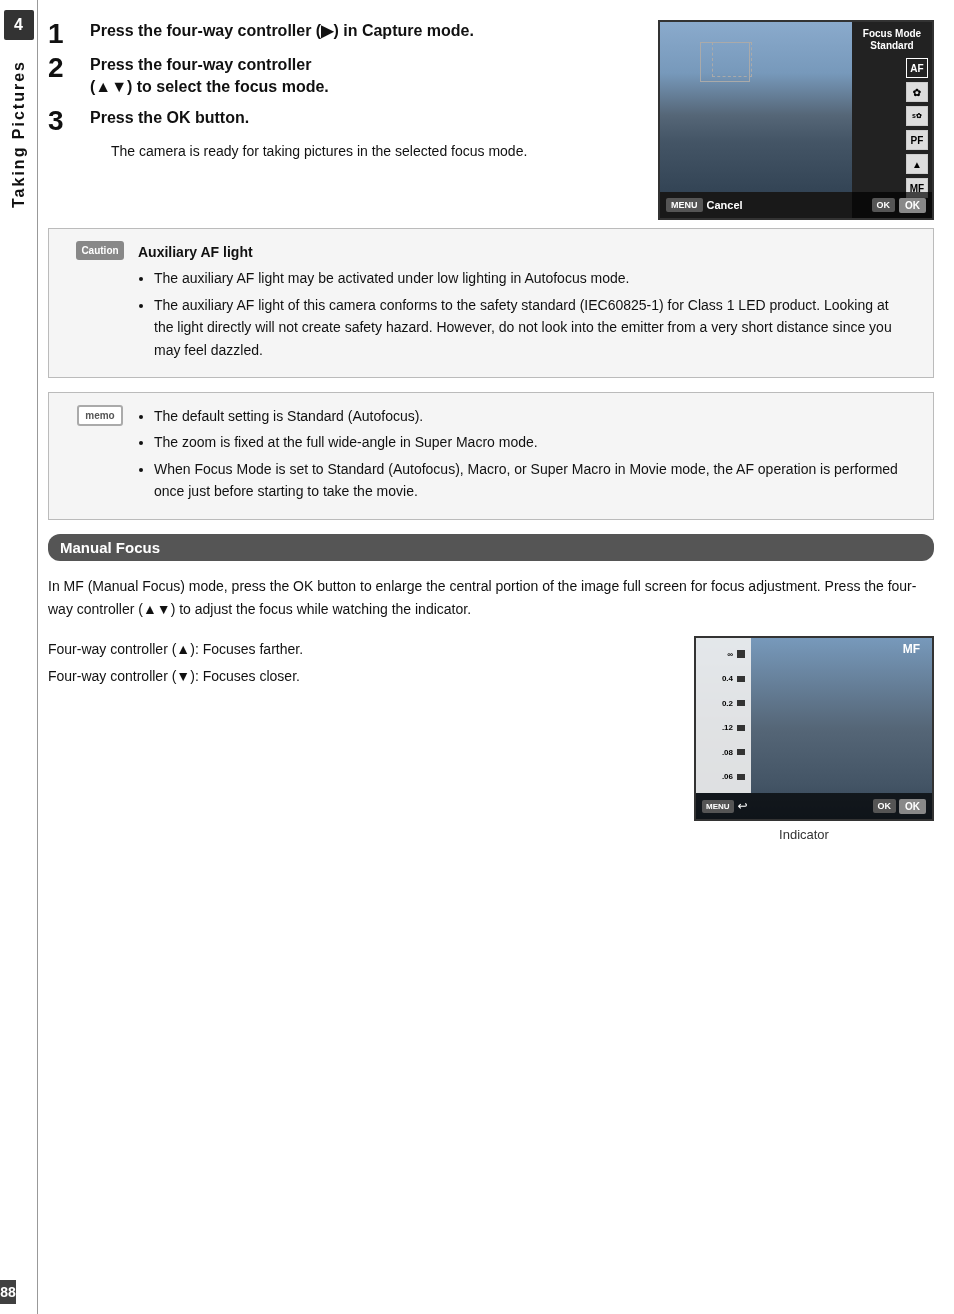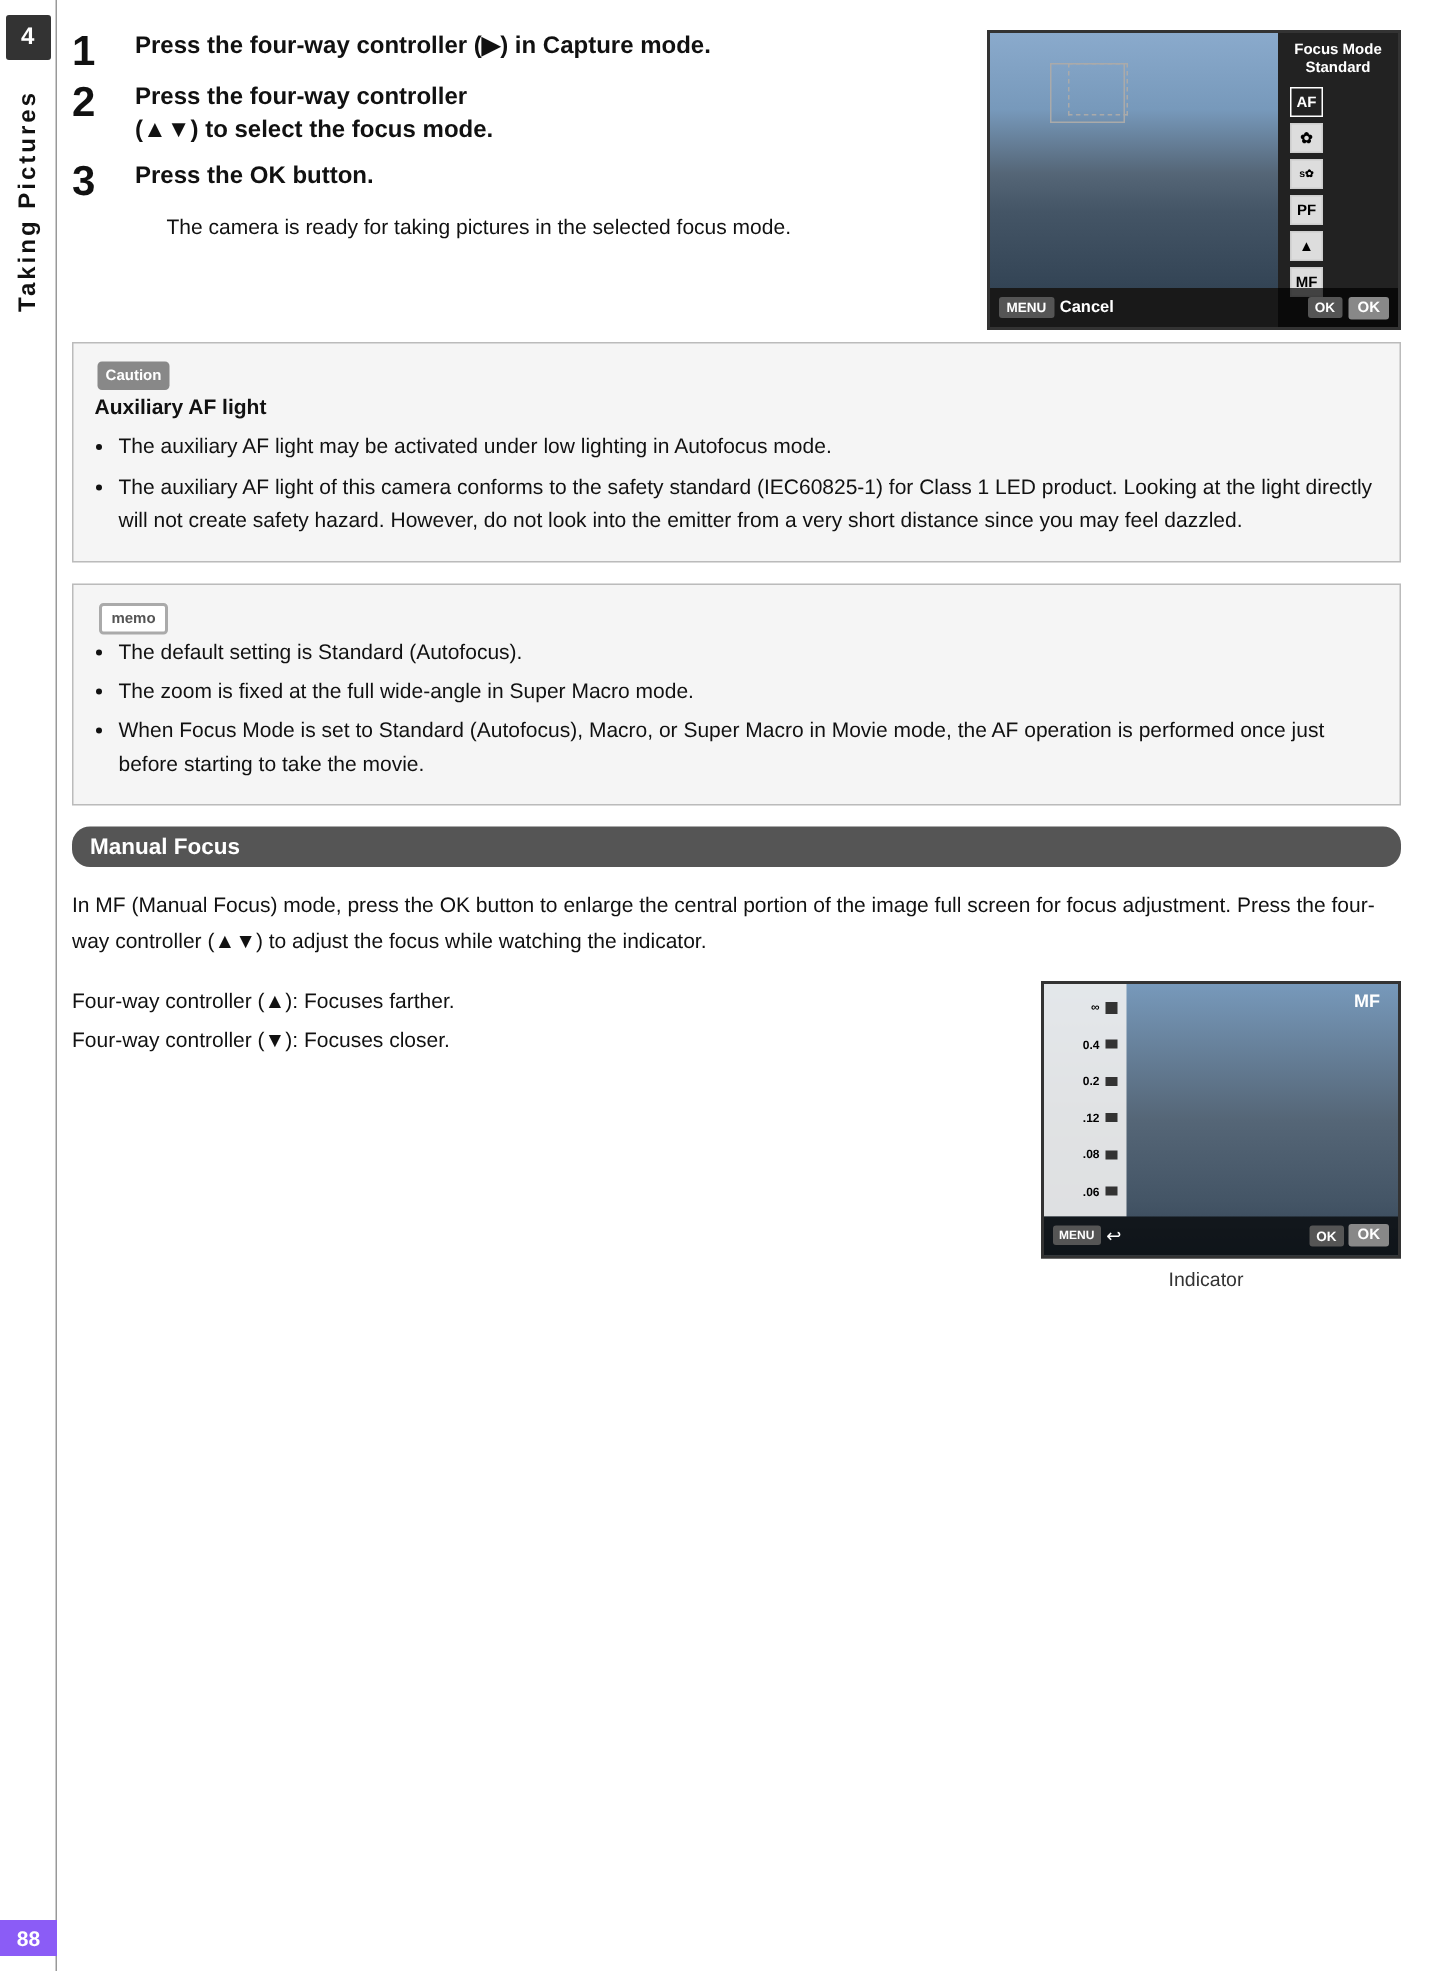--- a/index.html
+++ b/index.html
@@ -46,22 +46,22 @@
       font-size: 16px;
       margin-top: 20px;
       letter-spacing: 2px;
     }
 
     
     .page-number {
       position: absolute;
       bottom: 10px;
       left: 0;
-      width: 38px;
-      background: #8b5cf6;
+      width: 16px;
+      background: #404040;
       color: #fff;
       text-align: center;
       font-weight: bold;
       font-size: 14px;
       padding: 4px 0;
     }
 
     
     .main-content {
       margin-left: 48px;
@@ -138,20 +138,21 @@
     }
     .focus-options {
       display: flex;
       flex-direction: column;
       width: 100%;
       margin-top: 4px;
     }
     .focus-option {
       display: flex;
       align-items: center;
+      justify-content: flex-end;
       padding: 2px 4px;
       color: #fff;
       font-size: 9px;
     }
     .focus-icon-box {
       width: 22px;
       height: 20px;
       border: 1px solid #ccc;
       display: flex;
       align-items: center;
@@ -232,23 +233,22 @@
       top: 20px; right: 100px; width: 40px; height: 35px;
       border: 1px dashed #aaa;
     }
 
     
     .notice-box {
       display: flex;
       align-items: flex-start;
       border: 1px solid #bbb;
       background: #f5f5f5;
-      padding: 12px 14px;
+      padding: 12px 25px;
       margin-bottom: 14px;
-      flex-direction: column;
     }
     .notice-icon {
       min-width: 52px;
       margin-right: 12px;
       display: flex;
       align-items: center;
       justify-content: center;
     }
     .caution-badge {
       background: #888;

